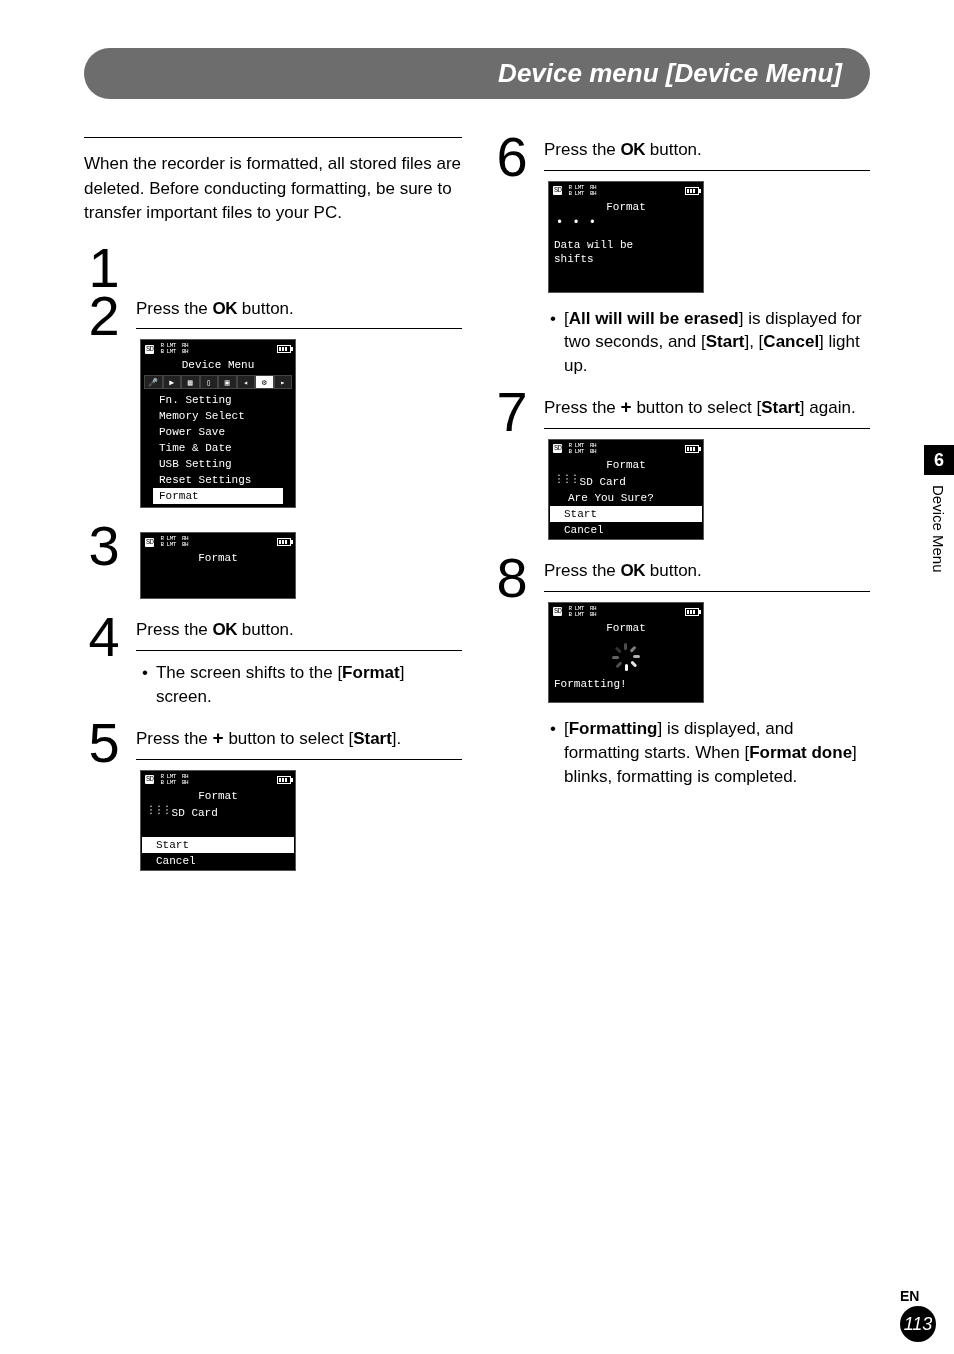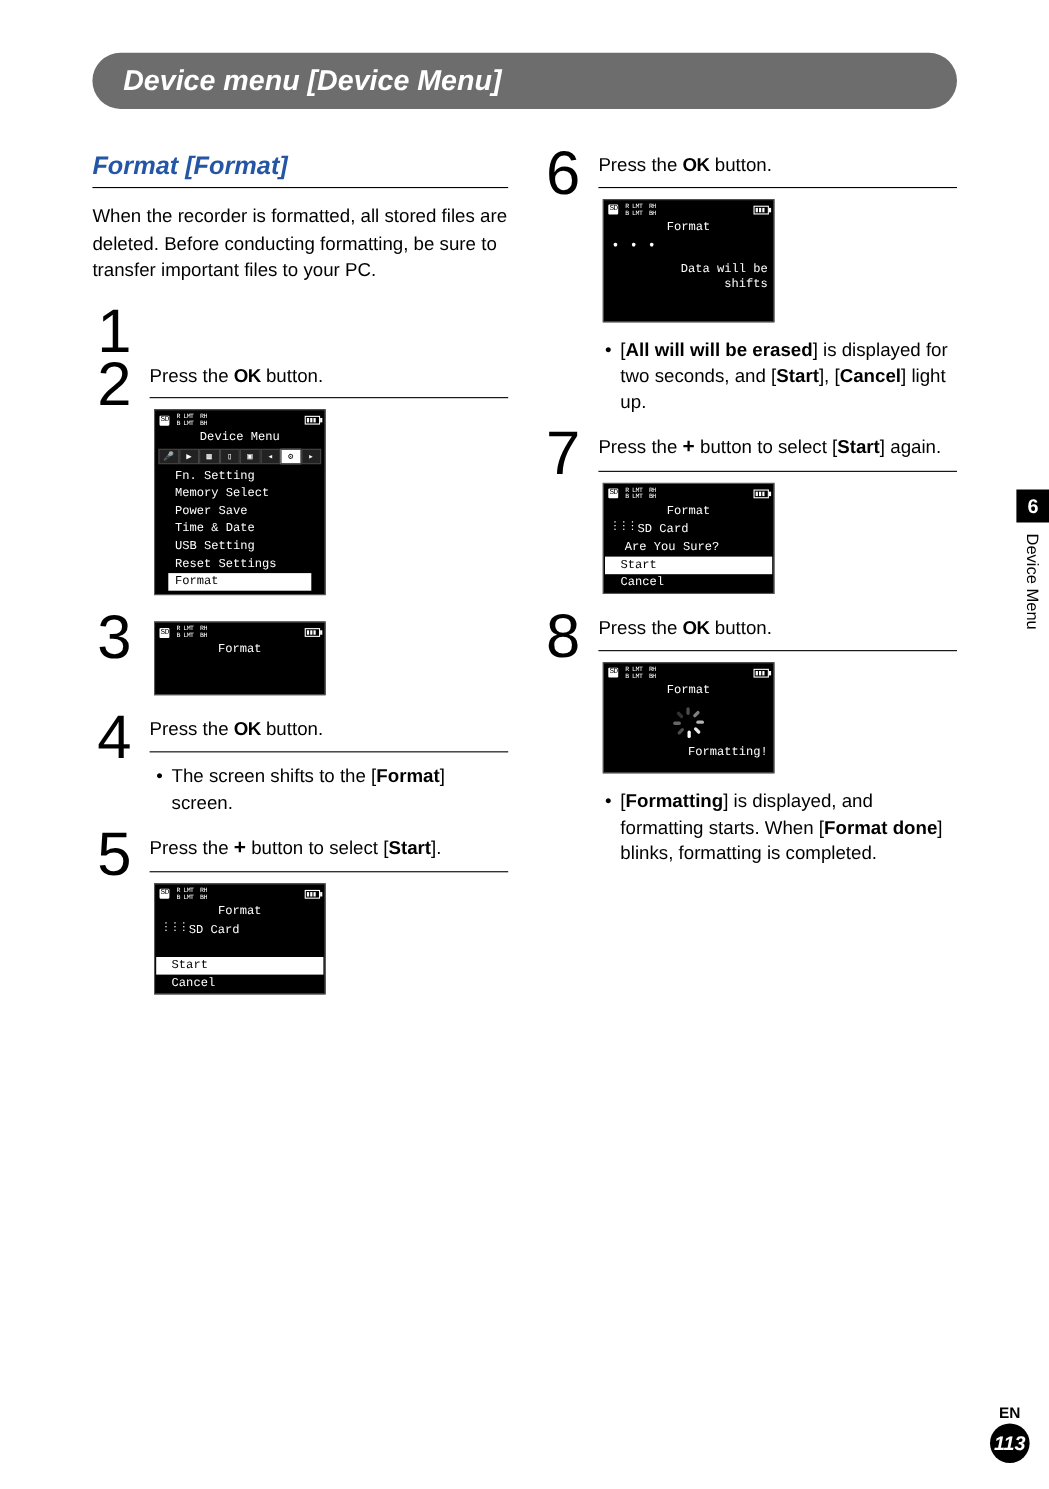--- a/index.html
+++ b/index.html
@@ -15,20 +15,21 @@
     background:#6d6d6d;
     border-radius:50px;
     padding:10px 28px;
     margin-bottom:38px;
   }
   .header-bar h1 {
     color:#fff;
     font-size:26px;
     font-weight:600;
     font-style:italic;
+    text-align:right;
   }
   .columns {
     display:flex;
     gap:30px;
   }
   .col { flex:1; min-width:0;}
   .section-title {
     color:#2456a5;
     font-size:23px;
     font-weight:700;
@@ -138,21 +139,21 @@
   .lcd-tab.active { background:#fff; color:#000; }
   .lcd-list { padding:2px 11px;}
   .lcd-item {
     padding:2px 6px; font-size:11px;
     display:flex; align-items:center; gap:4px;
   }
   .lcd-item.selected { background:#fff; color:#000;}
   .lcd-spacer { height:30px;}
   .lcd-spacer-sm { height:16px;}
   .lcd-body-center {
-    text-align:right; padding:8px 4px; font-size:11px; line-height:1.3;margin-left:44px;
+    text-align:left; padding:8px 4px; font-size:11px; line-height:1.3;
   }
   .sd-icon { display:inline-block; width:9px; height:9px; position:relative;}
   .sd-icon::before {
     content:"⋮⋮⋮"; letter-spacing:-2px; font-size:10px; line-height:8px;
     position:absolute; left:-2px; top:-1px;
   }
   .spinner {
     width:28px;height:28px; margin:6px auto;
     position:relative;
   }
@@ -182,49 +183,47 @@
   }
   .side-tab-label {
     writing-mode:vertical-rl;
     font-size:15px;
     padding:10px 6px;
     font-weight:400;
   }
   
   .footer {
     position:absolute;
-    right:18px; bottom:24px;
-    text-align:center;
+    right:18px; bottom:12px;
   }
   .footer-lang { font-size:14px; font-weight:700;}
   .footer-page {
     background:#000; color:#fff; border-radius:50%;
     width:36px; height:36px; display:flex;
     align-items:center; justify-content:center;
-    font-size:18px; font-weight:700; font-style:italic;
+    font-size:18px; font-weight:400; font-style:italic;
     margin:2px auto 0 auto;
   }
   .dotline {
     font-size:12px; color:#fff; letter-spacing:1px;
     padding:0 6px;
   }
 </style>
 </head>
 <body>
 
 <div class="page">
   <div class="header-bar">
     <h1>Device menu [Device Menu]</h1>
   </div>
 
   <div class="columns">
 
     <div class="col">
 
-      <div class="section-title">Format [Format]</div>
       <hr class="hr-thin">
       <p class="intro">When the recorder is formatted, all stored files are deleted. Before conducting formatting, be sure to transfer important files to your PC.</p>
 
       <div class="step">
         <div class="step-num">1</div>
       </div>
 
       <div class="step">
         <div class="step-num">2</div>
         <div class="step-body">

